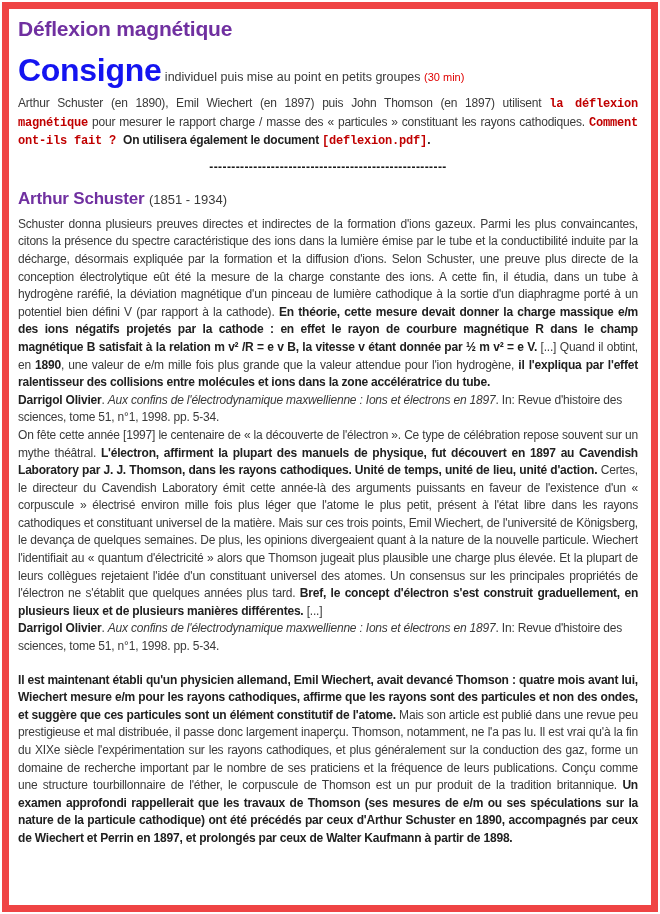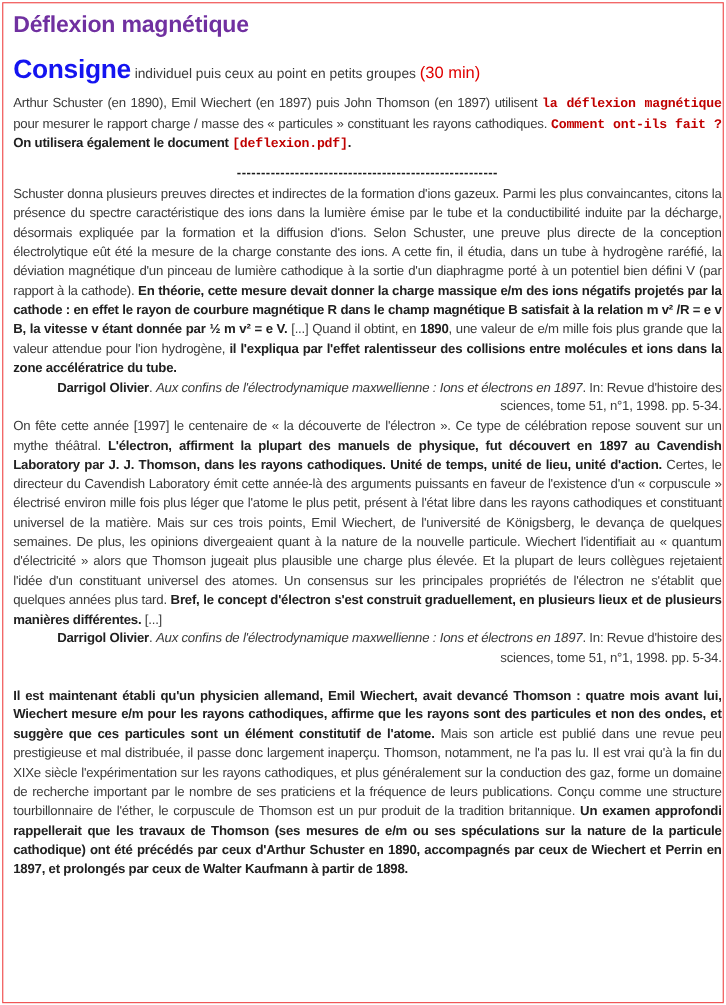--- a/index.html
+++ b/index.html
@@ -5,50 +5,50 @@
   * { box-sizing: border-box; }
   html, body { margin: 0; padding: 0; }
   body {
     width: 660px; height: 914px;
     background: #ffffff;
     font-family: "Liberation Sans", "DejaVu Sans", sans-serif;
   }
   .page {
     width: 656px; height: 910px;
     margin: 2px;
-    border: 1px solid #ef4444;
+    border: 7px solid #ef4444;
     background: #ffffff;
-    padding: 4px 1px 6px 9px;
+    padding: 4px 13px 6px 9px;
     overflow: hidden;
   }
   h1.doc-title {
     margin: 4px 0 16px 0;
     font-size: 21px;
     font-weight: 700;
     color: #7030a0;
     letter-spacing: -0.2px;
   }
   .consigne-line { margin: 0 0 5px 0; line-height: 26px; }
   .consigne-word {
-    font-size: 24px;
+    font-size: 32px;
     font-weight: 700;
     color: #1414f0;
     letter-spacing: -0.3px;
   }
   .consigne-sub { font-size: 12.5px; color: #3a3a3a; }
-  .consigne-time { font-size: 15px; color: #e00000; }
+  .consigne-time { font-size: 11px; color: #e00000; }
   .para {
     margin: 0;
     font-size: 12px;
     line-height: 17.6px;
     letter-spacing: -0.2px;
     color: #3a3a3a;
     text-align: justify;
   }
-  .cit { text-align: right; }
+  .cit { text-align: left; }
   .reg  { font-weight: 400; color: #3a3a3a; margin-top: 37px; }
   .b    { font-weight: 700; color: #212121; }
   .rb   { font-weight: 700; color: #c00000; font-family: Liberation Mono, monospace; }
   .i    { font-style: italic; color: #3a3a3a; }
   .sep {
     margin: 9px 0 4px 0;
     text-align: center;
     font-size: 12px;
     font-weight: 700;
     color: #1a1a1a;
@@ -69,26 +69,27 @@
   }
   .gap { height: 16px; }
 </style>
 </head>
 <body>
 
 <div class="page">
 
   <h1 class="doc-title">Déflexion magnétique</h1>
 
-  <p class="consigne-line"><span class="consigne-word">Consigne</span><span class="consigne-sub"> individuel puis ceux au point en petits groupes </span><span class="consigne-time">(30 min)</span></p>
+  <p class="consigne-line"><span class="consigne-word">Consigne</span><span class="consigne-sub"> individuel puis mise au point en petits groupes </span><span class="consigne-time">(30 min)</span></p>
 
   <p class="para"><span class="reg">Arthur Schuster (en 1890), Emil Wiechert (en 1897) puis John Thomson (en 1897) utilisent </span><span class="rb">la déflexion magnétique</span><span class="reg"> pour mesurer le rapport charge / masse des « particules » constituant les rayons cathodiques. </span><span class="rb">Comment ont-ils fait ? </span><span class="b">On utilisera également le document </span><span class="rb">[deflexion.pdf]</span><span class="b">.</span></p>
 
   <div class="sep">------------------------------------------------------</div>
 
+  <h2 class="sec-head"><span>Arthur Schuster</span> <span class="dates">(1851 - 1934)</span></h2>
 
   <p class="para"><span class="reg">Schuster donna plusieurs preuves directes et indirectes de la formation d'ions gazeux. Parmi les plus convaincantes, citons la présence du spectre caractéristique des ions dans la lumière émise par le tube et la conductibilité induite par la décharge, désormais expliquée par la formation et la diffusion d'ions. Selon Schuster, une preuve plus directe de la conception électrolytique eût été la mesure de la charge constante des ions. A cette fin, il étudia, dans un tube à hydrogène raréfié, la déviation magnétique d'un pinceau de lumière cathodique à la sortie d'un diaphragme porté à un potentiel bien défini V (par rapport à la cathode). </span><span class="b">En théorie, cette mesure devait donner la charge massique e/m des ions négatifs projetés par la cathode : en effet le rayon de courbure magnétique R dans le champ magnétique B satisfait à la relation m v² /R = e v B, la vitesse v étant donnée par ½  m v² = e V.</span><span class="reg"> [...] Quand il obtint, en </span><span class="b">1890</span><span class="reg">, une valeur de e/m mille fois plus grande que la valeur attendue pour l'ion hydrogène, </span><span class="b">il l'expliqua par l'effet ralentisseur des collisions entre molécules et ions dans la zone accélératrice du tube.</span></p>
 
   <p class="para cit"><span class="b">Darrigol Olivier</span><span class="reg">. </span><span class="i">Aux confins de l'électrodynamique maxwellienne : Ions et électrons en 1897</span><span class="reg">. In: Revue d'histoire des sciences, tome 51, n°1, 1998. pp. 5-34.</span></p>
 
 
   <p class="para"><span class="reg">On fête cette année [1997] le centenaire de « la découverte de l'électron ». Ce type de célébration repose souvent sur un mythe théâtral. </span><span class="b">L'électron, affirment la plupart des manuels de physique, fut découvert en 1897 au Cavendish Laboratory par J. J. Thomson, dans les rayons cathodiques. Unité de temps, unité de lieu, unité d'action.</span><span class="reg"> Certes, le directeur du Cavendish Laboratory émit cette année-là des arguments puissants en faveur de l'existence d'un « corpuscule » électrisé environ mille fois plus léger que l'atome le plus petit, présent à l'état libre dans les rayons cathodiques et constituant universel de la matière. Mais sur ces trois points, Emil Wiechert, de l'université de Königsberg, le devança de quelques semaines. De plus, les opinions divergeaient quant à la nature de la nouvelle particule. Wiechert l'identifiait au « quantum d'électricité » alors que Thomson jugeait plus plausible une charge plus élevée. Et la plupart de leurs collègues rejetaient l'idée d'un constituant universel des atomes. Un consensus sur les principales propriétés de l'électron ne s'établit que quelques années plus tard. </span><span class="b">Bref, le concept d'électron s'est construit graduellement, en plusieurs lieux et de plusieurs manières différentes.</span><span class="reg"> [...]</span></p>
 
   <p class="para cit"><span class="b">Darrigol Olivier</span><span class="reg">. </span><span class="i">Aux confins de l'électrodynamique maxwellienne : Ions et électrons en 1897</span><span class="reg">. In: Revue d'histoire des sciences, tome 51, n°1, 1998. pp. 5-34.</span></p>
 

